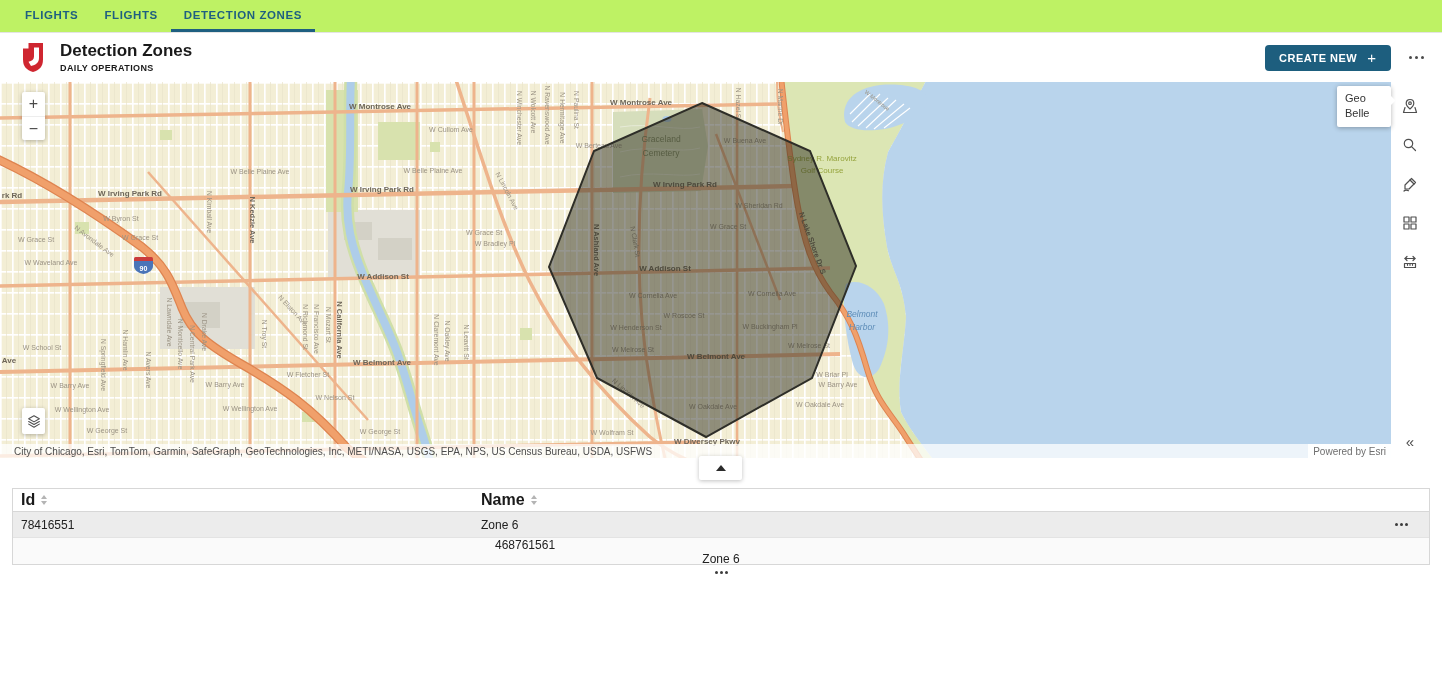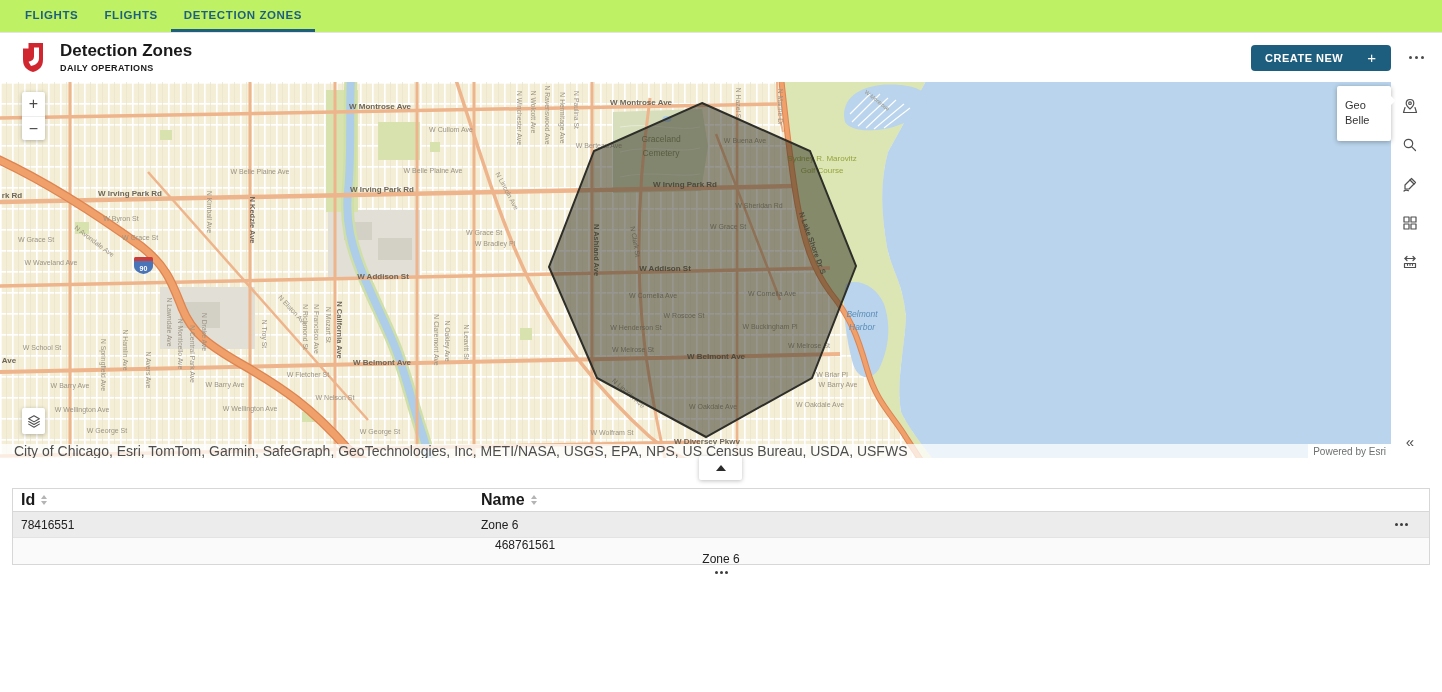--- a/index.html
+++ b/index.html
@@ -11,21 +11,21 @@
   .tab{display:flex;align-items:center;padding:0 13px;font-size:11.5px;font-weight:700;letter-spacing:.6px;color:#1e5f80;border-bottom:3px solid transparent;cursor:pointer;}
   .tab.active{border-bottom-color:#1e5f80;}
 
   
   .header{position:absolute;top:33px;left:0;right:0;height:49px;background:#fff;display:flex;align-items:center;padding:0 14px 0 22px;}
   .logo{width:22px;height:29px;margin-right:16px;flex:0 0 auto;}
   .titles{display:flex;flex-direction:column;justify-content:center;}
   .title{font-size:17px;font-weight:700;color:#1a1a1a;line-height:1.1;}
   .subtitle{font-size:9px;font-weight:700;color:#1a1a1a;letter-spacing:.4px;margin-top:3px;}
   .header-right{margin-left:auto;display:flex;align-items:center;gap:14px;}
-  .create-btn{height:26px;padding:0 14px;background:#1d5e7e;color:#fff;border:none;border-radius:4px;font-size:11px;font-weight:600;letter-spacing:.5px;display:flex;align-items:center;gap:24px;cursor:pointer;font-family:inherit;}
+  .create-btn{height:26px;padding:0 14px;background:#1d5e7e;color:#fff;border:none;border-radius:4px;font-size:11px;font-weight:600;letter-spacing:.5px;display:flex;align-items:center;gap:10px;cursor:pointer;font-family:inherit;}
   .create-btn .plus{font-size:15px;font-weight:400;line-height:1;}
   .kebab{display:flex;gap:2.5px;padding:6px 4px;cursor:pointer;background:none;border:none;}
   .kebab i{width:3.5px;height:3.5px;border-radius:50%;background:#4a4a4a;}
 
   
   .map{position:absolute;top:82px;left:0;width:1391px;height:376px;overflow:hidden;background:#f3eed5;}
   .map svg.base{position:absolute;top:0;left:0;}
   svg text{font-family:"Liberation Sans",sans-serif;text-anchor:middle;pointer-events:none;}
   .ml-m{font-size:7px;fill:#9b9384;}
   .ml-mv{font-size:6.8px;fill:#9b9384;}
@@ -35,24 +35,24 @@
   .ml-g{font-size:8px;fill:#96a43e;}
   .ml-w{font-size:8.5px;font-style:italic;fill:#5e8db8;}
   .ml-t{font-size:5.5px;fill:#9b9384;}
   .shield-num{font-size:7px;font-weight:700;fill:#fff;}
 
   .zoomctl{position:absolute;left:22px;top:10px;width:23px;background:#fff;border-radius:2px;box-shadow:0 1px 4px rgba(0,0,0,.28);}
   .zbtn{height:24px;display:flex;align-items:center;justify-content:center;font-size:16px;color:#4a4a4a;cursor:pointer;}
   .zbtn + .zbtn{border-top:1px solid #ededed;}
   .layers-btn{position:absolute;left:22px;top:326px;width:23px;height:26px;background:#fff;border-radius:2px;box-shadow:0 1px 4px rgba(0,0,0,.28);display:flex;align-items:center;justify-content:center;cursor:pointer;}
 
-  .attr-bar{position:absolute;left:0;right:0;bottom:0;height:14px;background:rgba(255,255,255,.75);font-size:14px;color:#4d4d4d;display:flex;align-items:center;padding-left:14px;white-space:nowrap;}
+  .attr-bar{position:absolute;left:0;right:0;bottom:0;height:14px;background:rgba(255,255,255,.75);font-size:10px;color:#4d4d4d;display:flex;align-items:center;padding-left:14px;white-space:nowrap;}
   .powered{position:absolute;right:0;bottom:0;height:14px;background:rgba(255,255,255,.92);font-size:10px;color:#6e6e6e;display:flex;align-items:center;padding:0 5px;}
 
-  .geo-tooltip{position:absolute;left:1337px;top:86px;width:54px;background:#fff;box-shadow:0 1px 5px rgba(0,0,0,.3);border-radius:2px;padding:12px 8px;font-size:11px;color:#333;line-height:1.4;z-index:5;}
+  .geo-tooltip{position:absolute;left:1337px;top:86px;width:54px;background:#fff;box-shadow:0 1px 5px rgba(0,0,0,.3);border-radius:2px;padding:5px 8px;font-size:11px;color:#333;line-height:1.4;z-index:5;}
   .geo-tooltip::after{content:"";position:absolute;right:-3px;top:11px;width:7px;height:7px;background:#fff;transform:rotate(45deg);}
 
   
   .toolcol{position:absolute;top:82px;left:1391px;width:51px;height:376px;background:#fff;}
   .tool{width:38px;height:39px;display:flex;align-items:center;justify-content:center;cursor:pointer;}
   .tool:first-child{margin-top:4px;}
   .collapse-tool{position:absolute;top:345px;left:0;width:38px;height:28px;display:flex;align-items:center;justify-content:center;font-size:15px;color:#4f4f4f;cursor:pointer;}
 
   
   .panel-toggle{position:absolute;left:699px;top:456px;width:43px;height:24px;background:#fff;border-radius:2px;box-shadow:0 1px 4px rgba(0,0,0,.25);display:flex;align-items:center;justify-content:center;cursor:pointer;border:none;}

